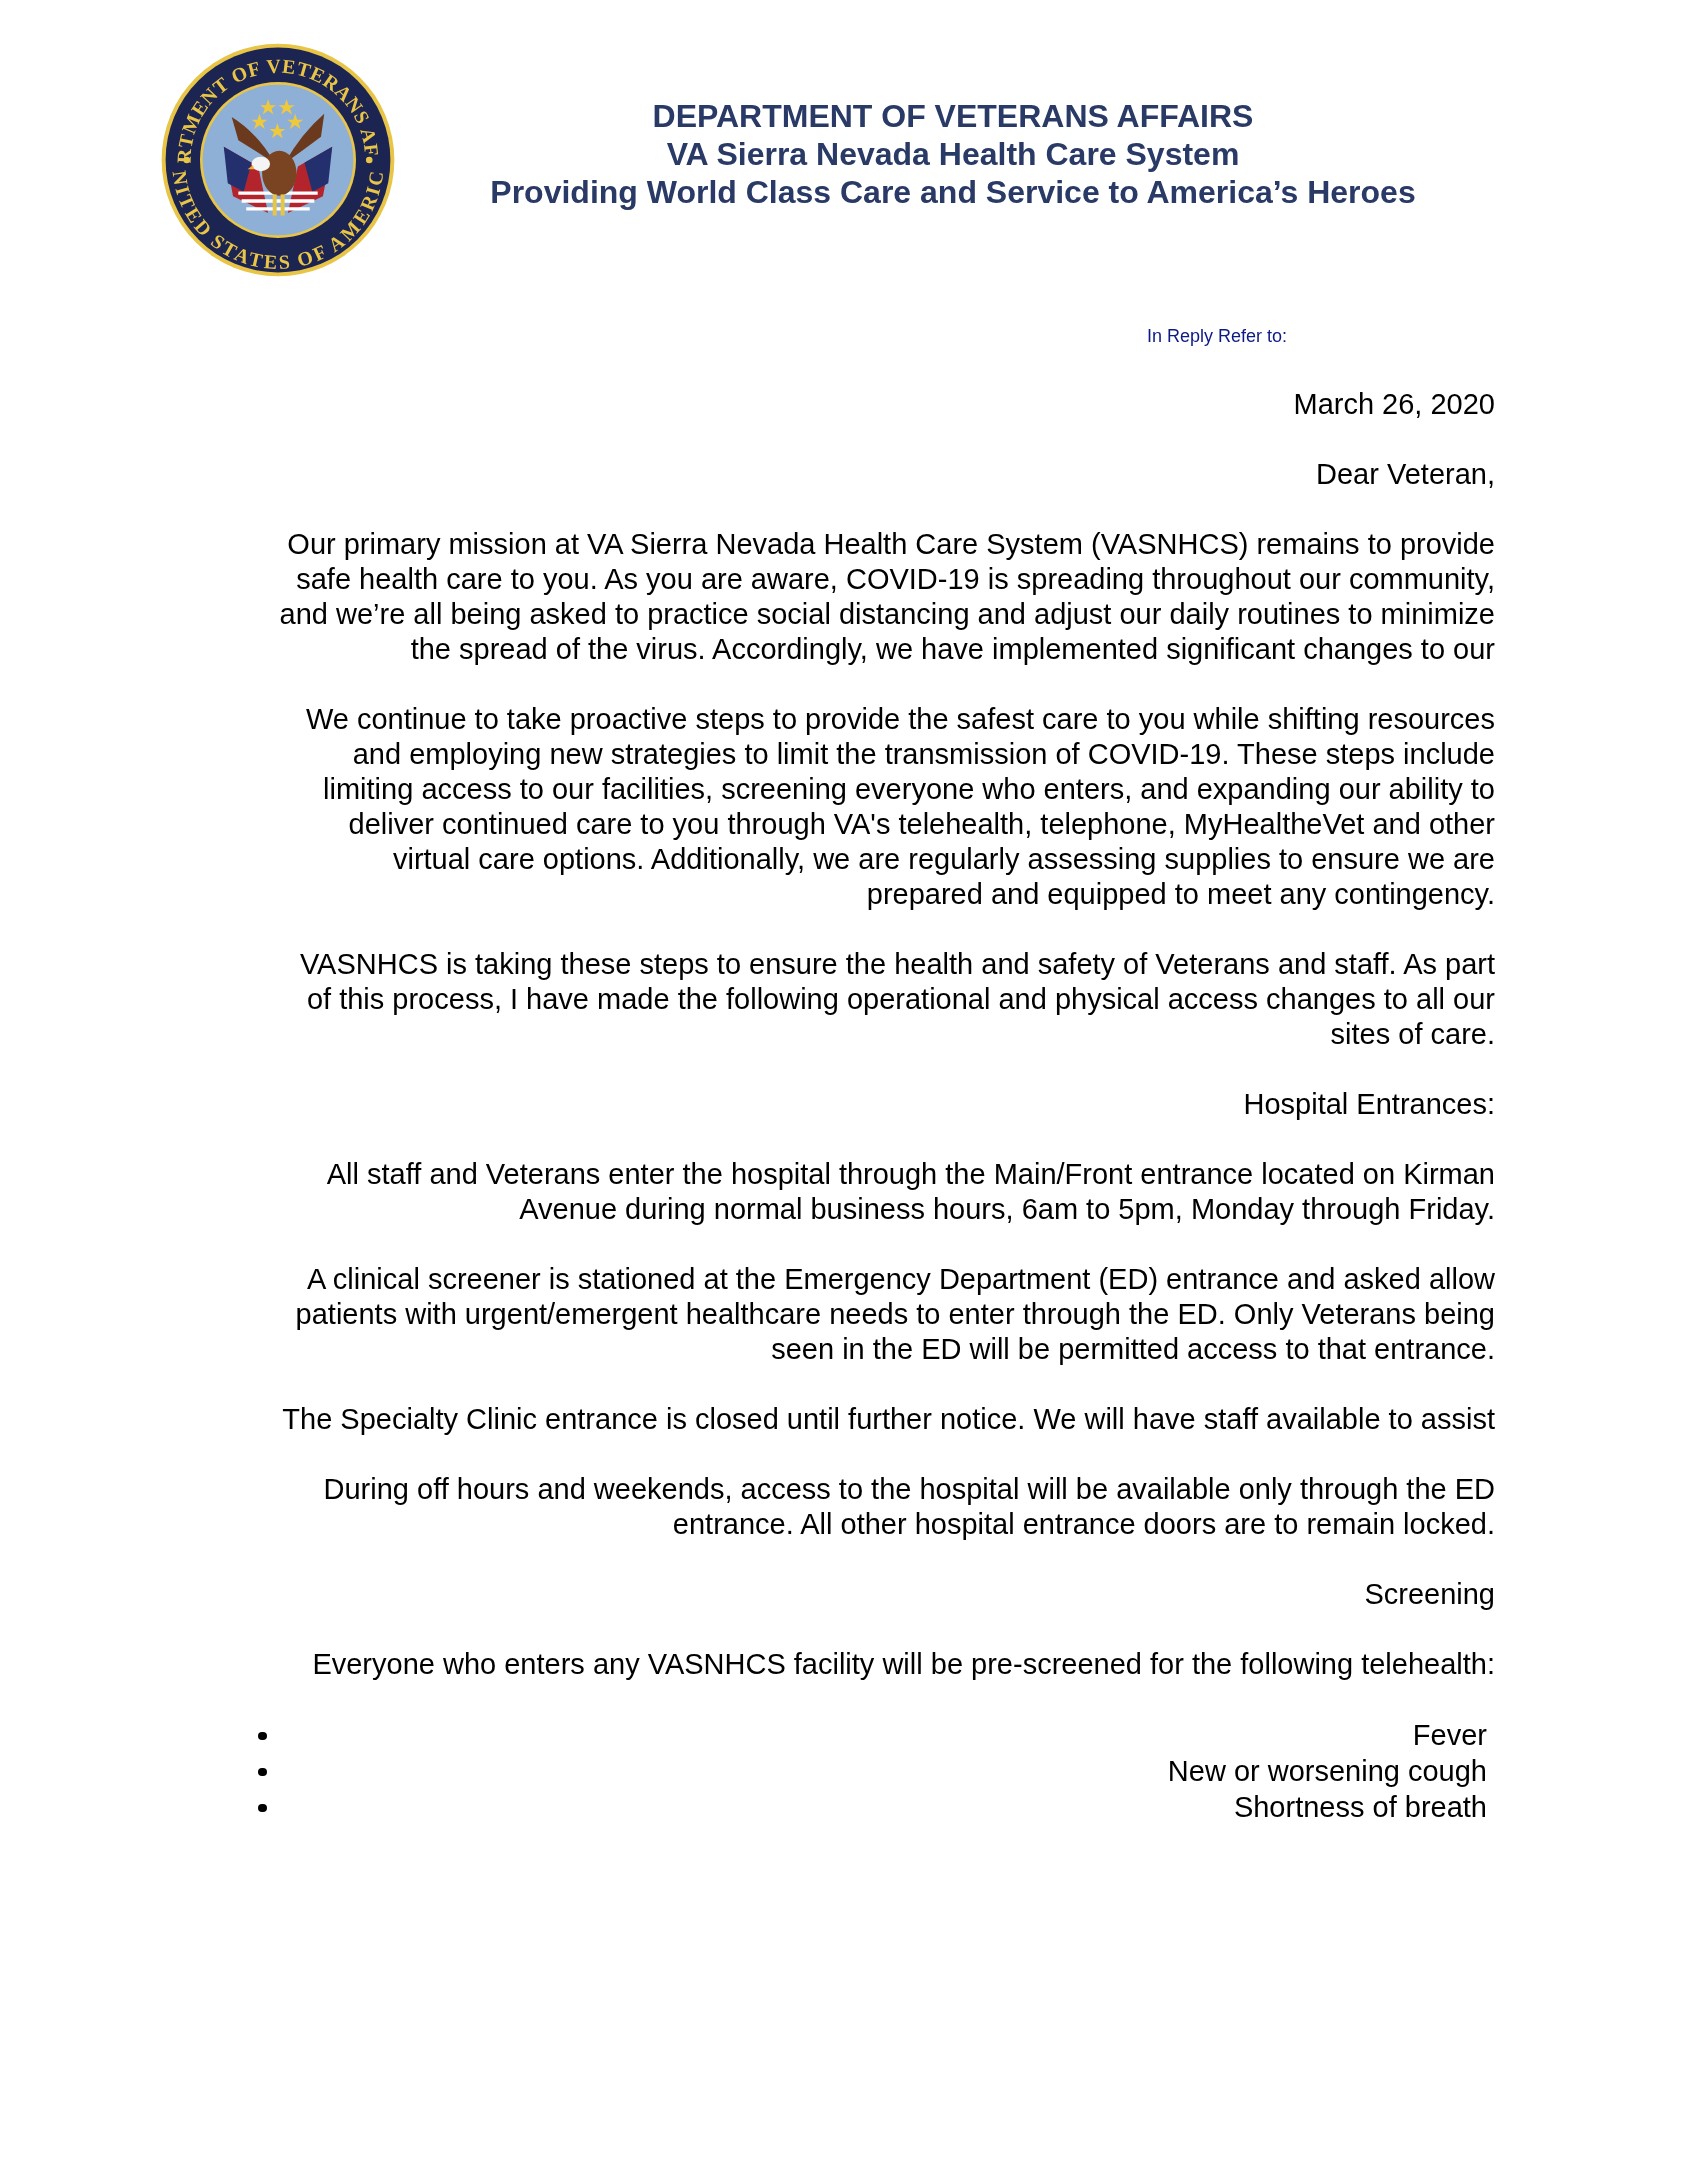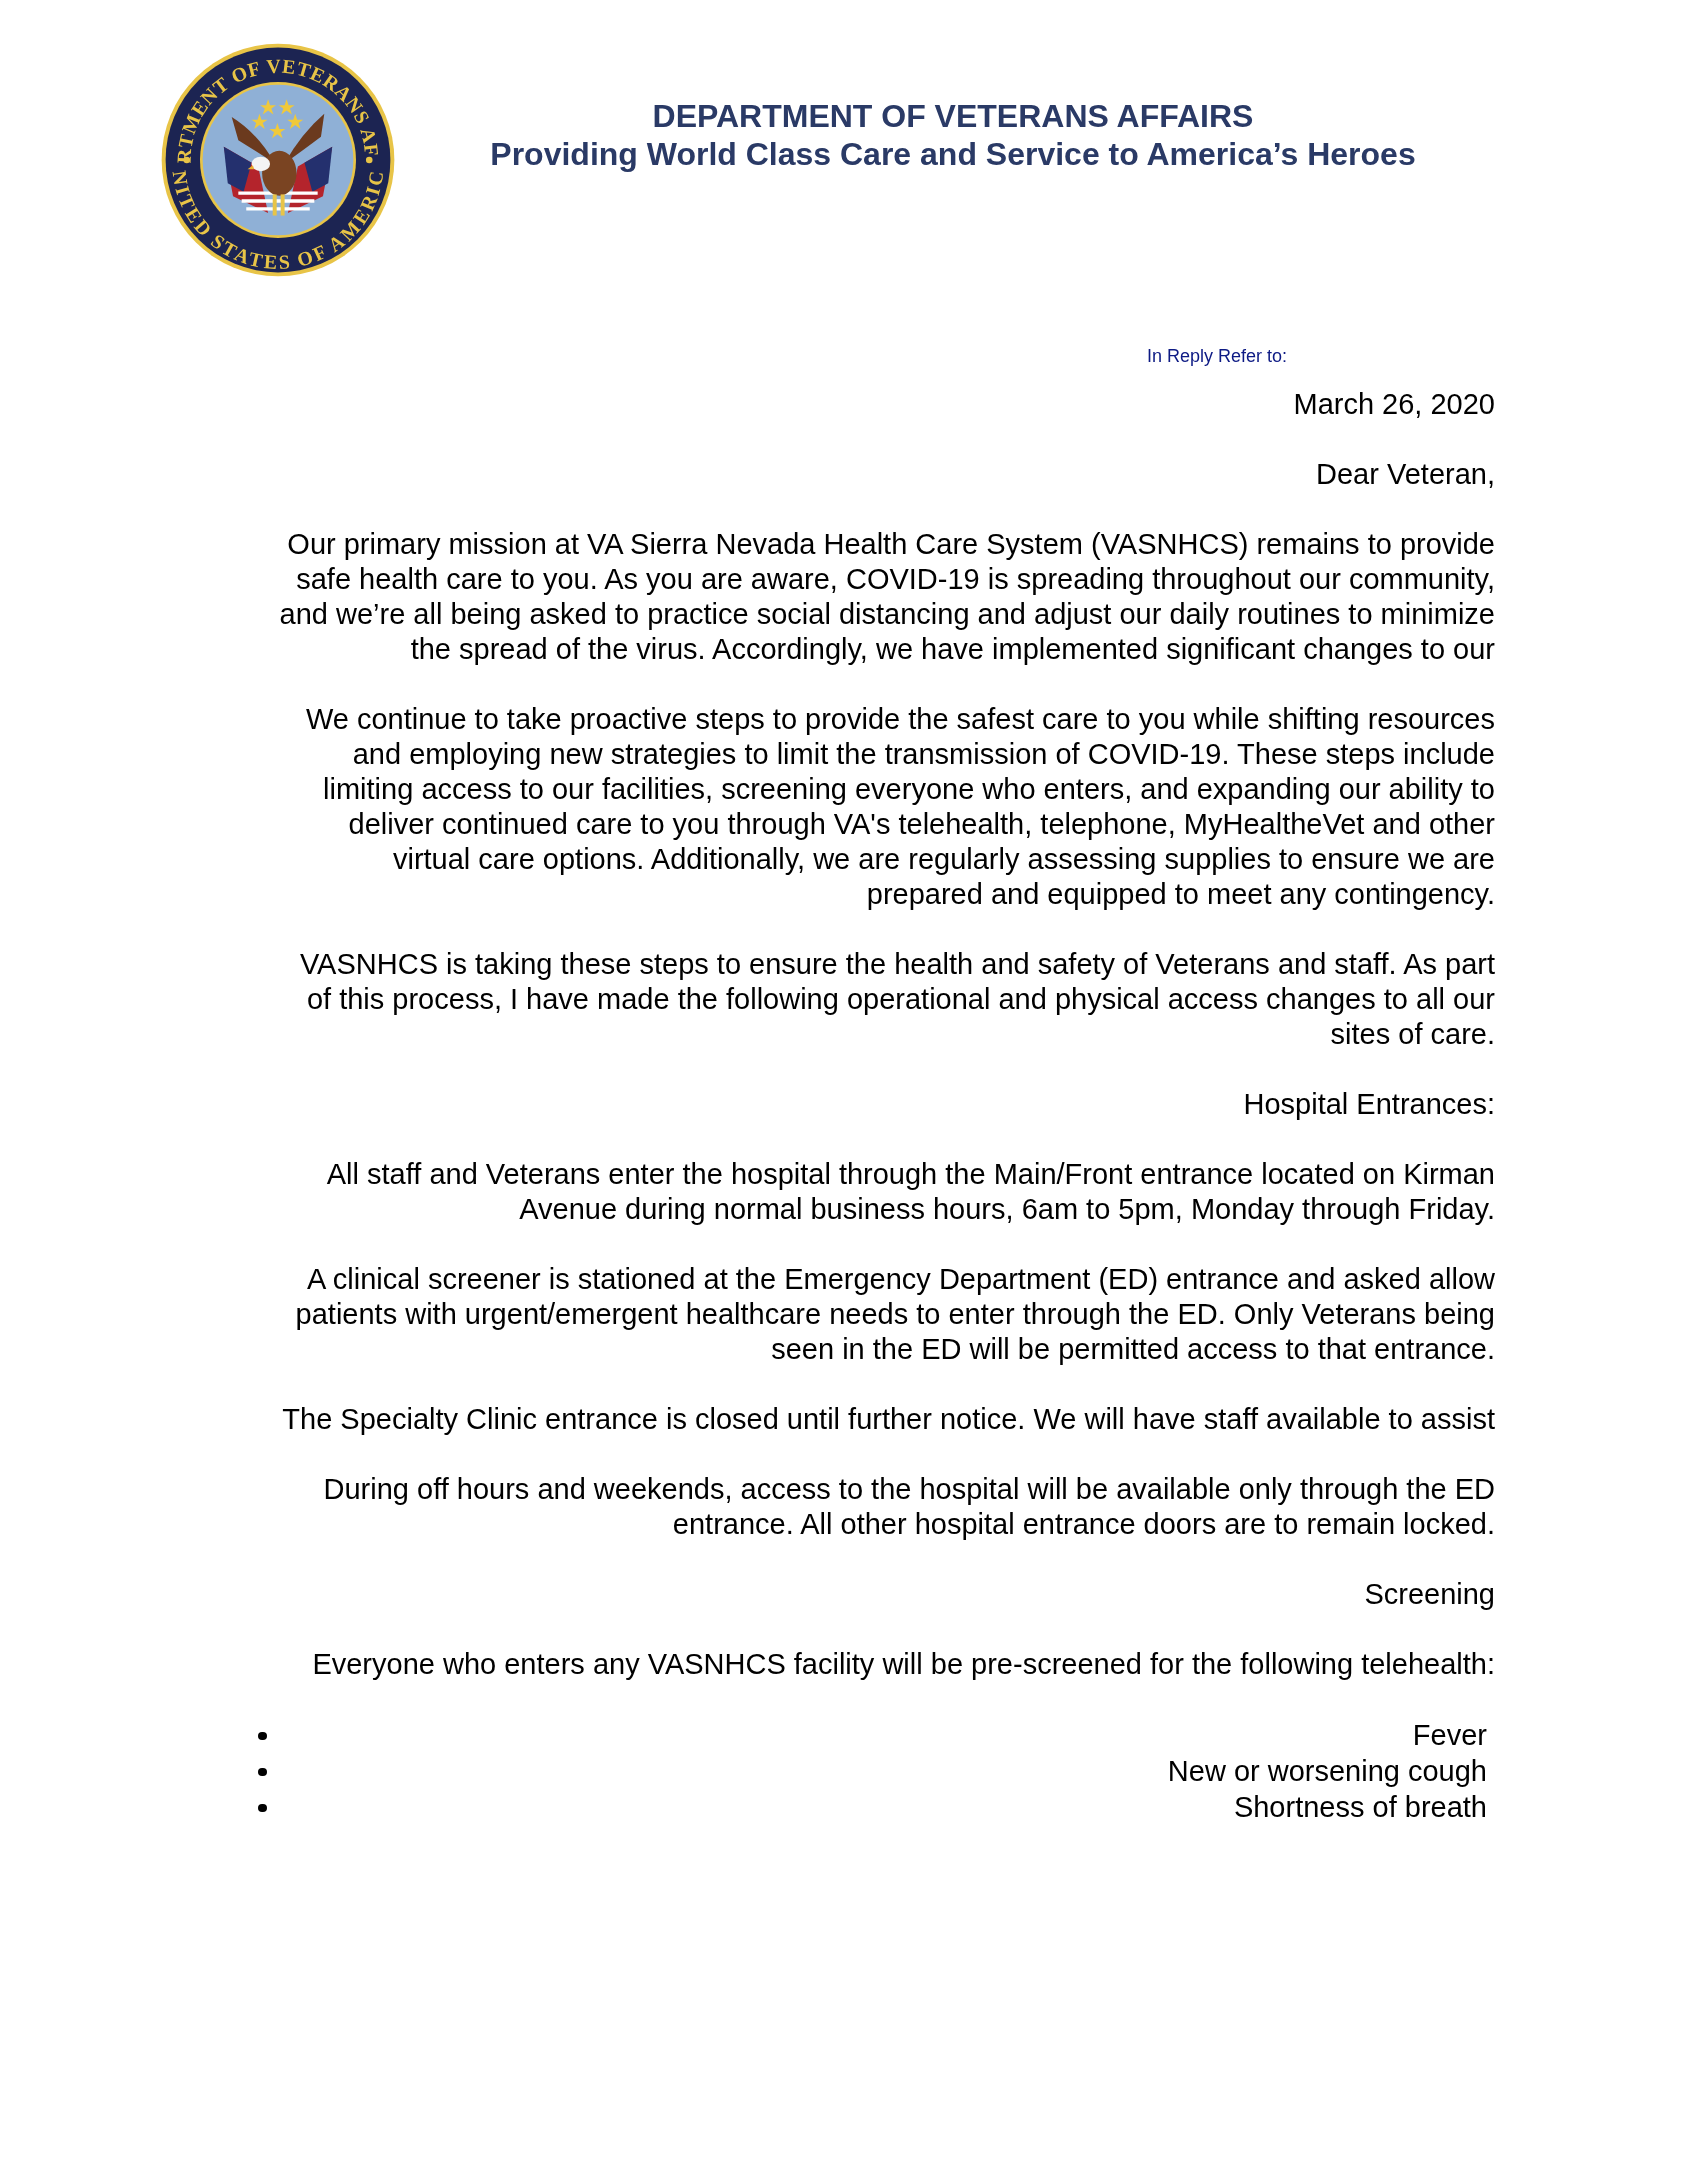--- a/index.html
+++ b/index.html
@@ -9,21 +9,21 @@
     }
     .seal { position: absolute; left: 159px; top: 41px; width: 238px; height: 238px; }
     .letterhead {
       position: absolute; left: 437px; top: 97px; width: 1032px;
       text-align: center; color: #2a3a66; font-weight: bold;
       font-size: 32px; line-height: 38px;
     }
     .letterhead div { white-space: nowrap; }
     .reply {
       position: absolute; left: 1147px; top: 326px;
-      font-size: 18px; color: #0d1a84; margin-top: 20px;
+      font-size: 18px; color: #0d1a84;
     }
     .body-text {
       position: absolute; left: 198px; top: 387px; width: 1297px;
       font-size: 29px; line-height: 35px; text-align: right;
     }
     .body-text p { margin: 0 0 35px 0; white-space: nowrap; }
     .body-text p span { display: block; }
     .heading { font-weight: normal; }
     ul.conditions { list-style: none; margin: 8px; padding: 0; }
     ul.conditions li { position: relative; padding-left: 99px; height: 36px; line-height: 36px; }
@@ -77,20 +77,21 @@
       <ellipse cx="154" cy="186" rx="14" ry="11" fill="#f4f4f4"></ellipse>
       <polygon points="142,188 134,194 144,194" fill="#e8b030"></polygon>
       <rect x="172" y="232" width="6" height="32" fill="#e8c447"></rect>
       <rect x="184" y="232" width="6" height="32" fill="#e8c447"></rect>
     </g>
   </svg>
 </div>
 
 <div class="letterhead">
   <div>DEPARTMENT OF VETERANS AFFAIRS</div>
+  <div>VA Sierra Nevada Health Care System</div>
   <div>Providing World Class Care and Service to America’s Heroes</div>
 </div>
 
 <div class="reply">In Reply Refer to:</div>
 
 <div class="body-text">
   <p>March 26, 2020</p>
   <p>Dear Veteran,</p>
 
   <p>

